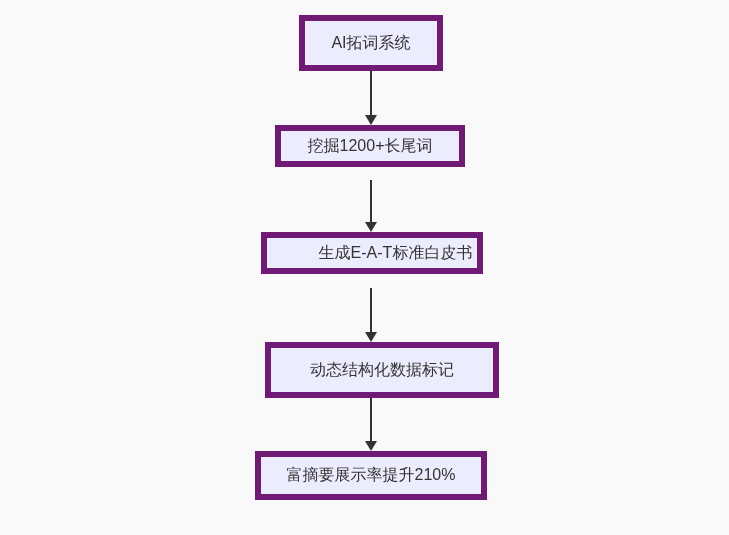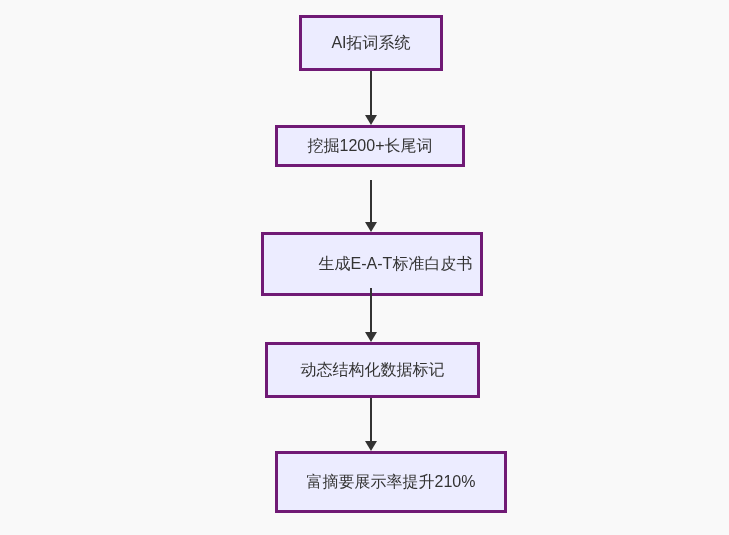--- a/index.html
+++ b/index.html
@@ -12,34 +12,34 @@
     position: relative;
     width: 729px;
     height: 535px;
     background: #f9f9f9;
     overflow: hidden;
   }
   .flow-node {
     position: absolute;
     box-sizing: border-box;
     background: #ECECFF;
-    border: 3px solid #701a75;
+    border: 6px solid #701a75;
     color: #333333;
     font-size: 16px;
     display: flex;
     align-items: center;
     justify-content: center;
     text-align: center;
     white-space: nowrap;
   }
   .node-1 { left: 299px; top: 15px;  width: 144px; height: 56px; }
   .node-2 { left: 275px; top: 125px; width: 190px; height: 42px; }
-  .node-3 { left: 261px; top: 232px; width: 222px; height: 64px; padding-left: 47px; }
-  .node-4 { left: 265px; top: 342px; width: 215px; height: 56px; text-align: right; }
-  .node-5 { left: 255px; top: 451px; width: 232px; height: 62px; margin-left: 20px; }
+  .node-3 { left: 261px; top: 232px; width: 222px; height: 42px; padding-left: 47px; }
+  .node-4 { left: 265px; top: 342px; width: 234px; height: 56px; text-align: right; }
+  .node-5 { left: 255px; top: 451px; width: 232px; height: 49px; }
   .flow-arrow {
     position: absolute;
     left: 365px;
     width: 12px;
     display: flex;
     flex-direction: column;
     align-items: center;
   }
   .arrow-1 { top: 71px;  height: 54px; }
   .arrow-2 { top: 180px; height: 52px; }

